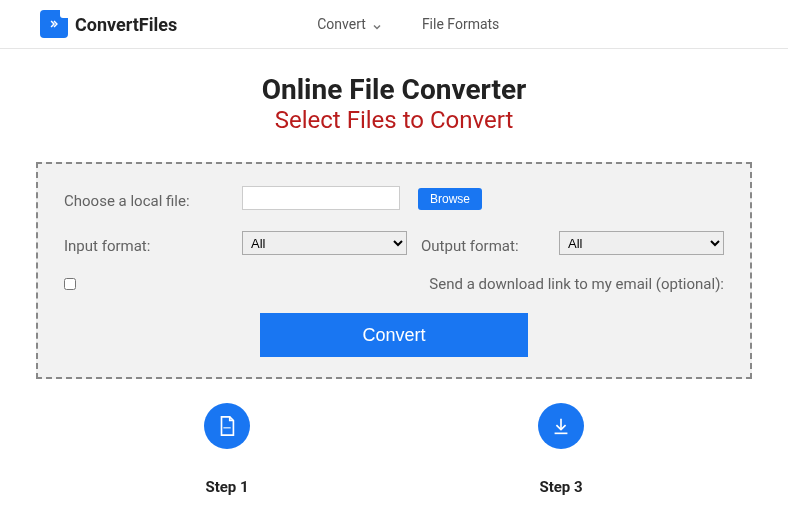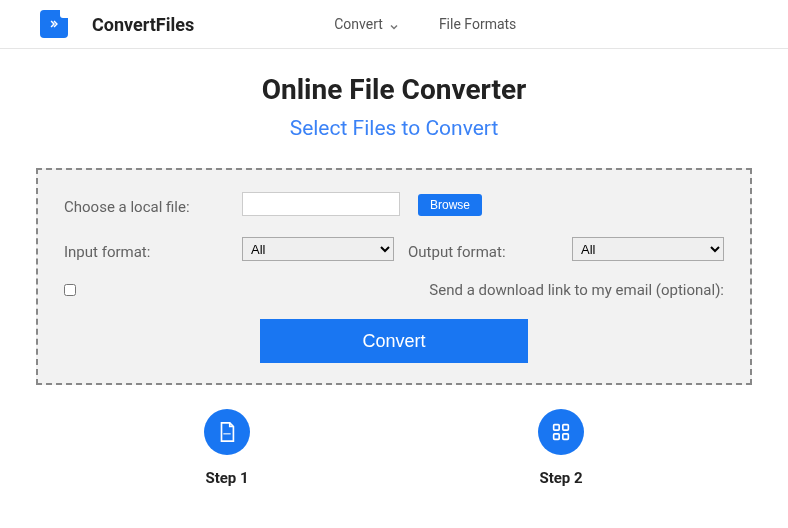--- a/index.html
+++ b/index.html
@@ -1,40 +1,40 @@
 <!DOCTYPE html>
 <html><head>
   <meta charset="utf-8">
   <style>
     * { box-sizing: border-box; margin: 0; padding: 0; }
     body { font-family: -apple-system, BlinkMacSystemFont, "Segoe UI", Roboto, Arial, sans-serif; color: #333; width: 788px; height: 528px; overflow: hidden; background: #fff; }
     .header { display: flex; align-items: center; padding: 10px 40px; border-bottom: 1px solid #e5e5e5; gap: 40px; }
-    .logo { display: flex; align-items: center; gap: 24px; }
+    .logo { display: flex; align-items: center; gap: 7px; }
     .logo-icon { width: 28px; height: 28px; background: #1976f2; border-radius: 4px; display: flex; align-items: center; justify-content: center; position: relative; }
     .logo-icon::before { content: ""; position: absolute; top: 0; right: 0; width: 8px; height: 8px; background: #fff; border-bottom-left-radius: 3px; }
     .logo-icon svg { width: 14px; height: 14px; }
     .logo-text { font-weight: 700; font-size: 18px; color: #222; }
     .nav { display: flex; gap: 40px; margin-left: 100px; }
     .nav-item { display: flex; align-items: center; gap: 6px; color: #555; font-size: 14px; cursor: pointer; }
     .chev { width: 10px; height: 10px; display: inline-block; }
     .hero { text-align: center; padding: 24px 4px 14px; }
     .hero h1 { font-size: 28px; font-weight: 700; color: #222; }
-    .hero h2 { font-size: 21px; font-weight: 400; color: #3b82f6; margin-top: 10px; }
+    .hero h2 { font-size: 24px; font-weight: 400; color: #b91c1c; }
     .panel { margin: 14px 36px 0; border: 2px dashed #888; background: #f2f2f2; padding: 22px 26px 20px; }
     .row { display: flex; align-items: flex-end; margin-bottom: 20px; gap: 8px; }
     .label { width: 170px; color: #636363; font-size: 15px; }
     .file-input { width: 158px; height: 24px; border: 1px solid #ccc; background: #fff; }
     .browse-btn { background: #1976f2; color: #fff; border: none; padding: 4px 12px; border-radius: 3px; margin-left: 10px; font-size: 12px; cursor: pointer; }
-    .select { width: 152px; height: 24px; border: 1px solid #aaa; background: #efefef; font-size: 13px; padding: 0 4px; }
+    .select { width: 165px; height: 24px; border: 1px solid #aaa; background: #efefef; font-size: 13px; padding: 0 4px; }
     .label2 { color: #636363; font-size: 15px; margin-left: 6px; margin-right: auto; margin-top: 7px; }
     .check-row { display: flex; align-items: center; color: #636363; font-size: 15px; margin-bottom: 20px; justify-content: space-between; }
     .check-row input { margin-right: 4px; width: 12px; height: 12px; }
     .convert-btn { display: block; margin: 0 auto; background: #1976f2; color: #fff; border: none; width: 268px; height: 44px; font-size: 18px; cursor: pointer; }
     .steps { display: flex; justify-content: space-around; margin: 24px 60px 0; }
-    .step { display: flex; flex-direction: column; align-items: center; gap: 14px; }
+    .step { display: flex; flex-direction: column; align-items: center; gap: 29px; }
     .step-circle { width: 46px; height: 46px; border-radius: 50%; background: #1976f2; display: flex; align-items: center; justify-content: center; }
     .step-circle svg { width: 22px; height: 22px; }
     .step-label { font-weight: 700; font-size: 15px; color: #222; }
   </style>
 </head>
 <body>
 
 <div class="header">
   <div class="logo">
     <div class="logo-icon">
@@ -94,21 +94,20 @@
           <path d="M6 2h9l4 4v16H6V2z"></path>
           <path d="M15 2v4h4"></path>
           <path d="M8 14h8" stroke-width="1.2"></path>
         </svg>
     </div>
     <div class="step-label">Step 1</div>
   </div>
   <div class="step">
     <div class="step-circle">
       <svg viewBox="0 0 24 24" fill="none" stroke="#fff" stroke-width="1.8">
-          <rect x="4" y="4" width="6" height="6" rx="1"></rect>
-          <rect x="14" y="4" width="6" height="6" rx="1"></rect>
-          <rect x="4" y="14" width="6" height="6" rx="1"></rect>
-          <rect x="14" y="14" width="6" height="6" rx="1"></rect>
+          <path d="M12 4v11"></path>
+          <path d="M7 11l5 5 5-5"></path>
+          <path d="M5 20h14"></path>
         </svg>
     </div>
-    <div class="step-label">Step 2</div>
+    <div class="step-label">Step 3</div>
   </div>
 </div>
 
 </body></html>

